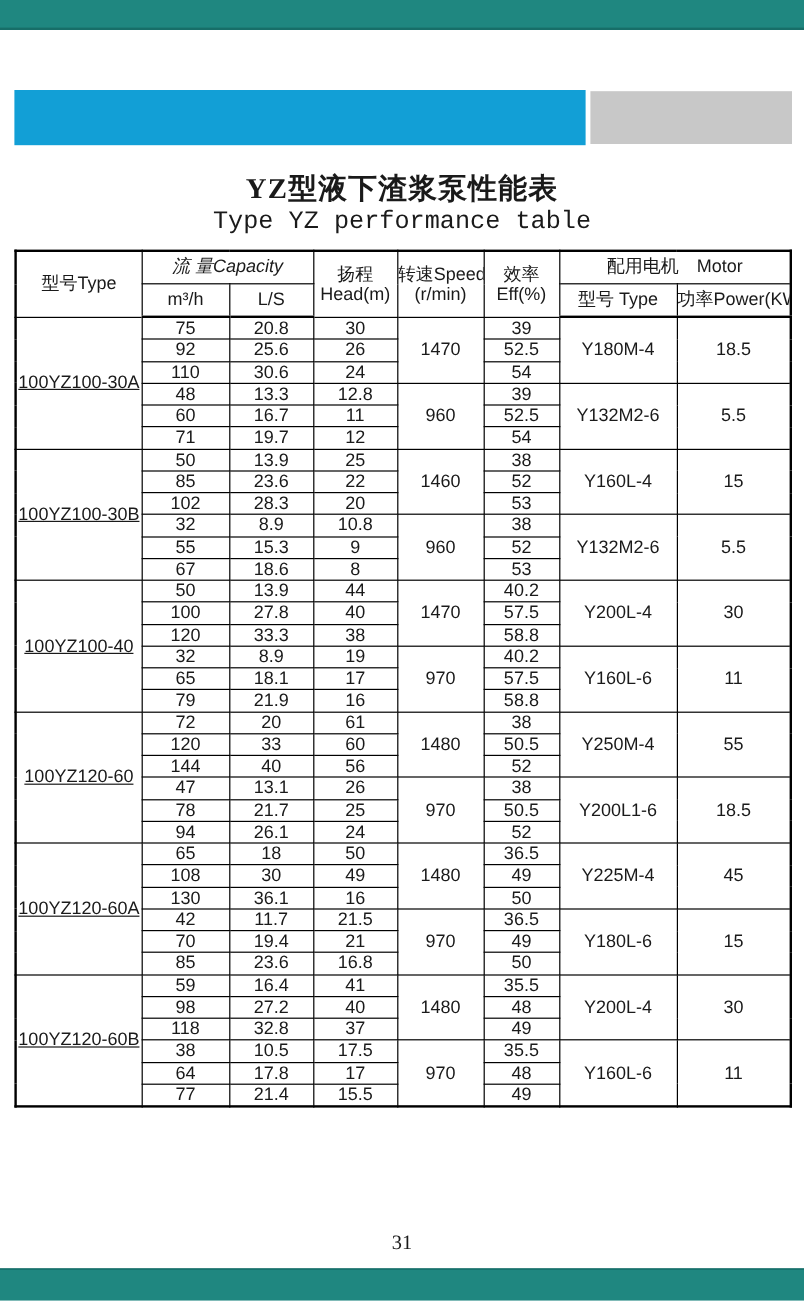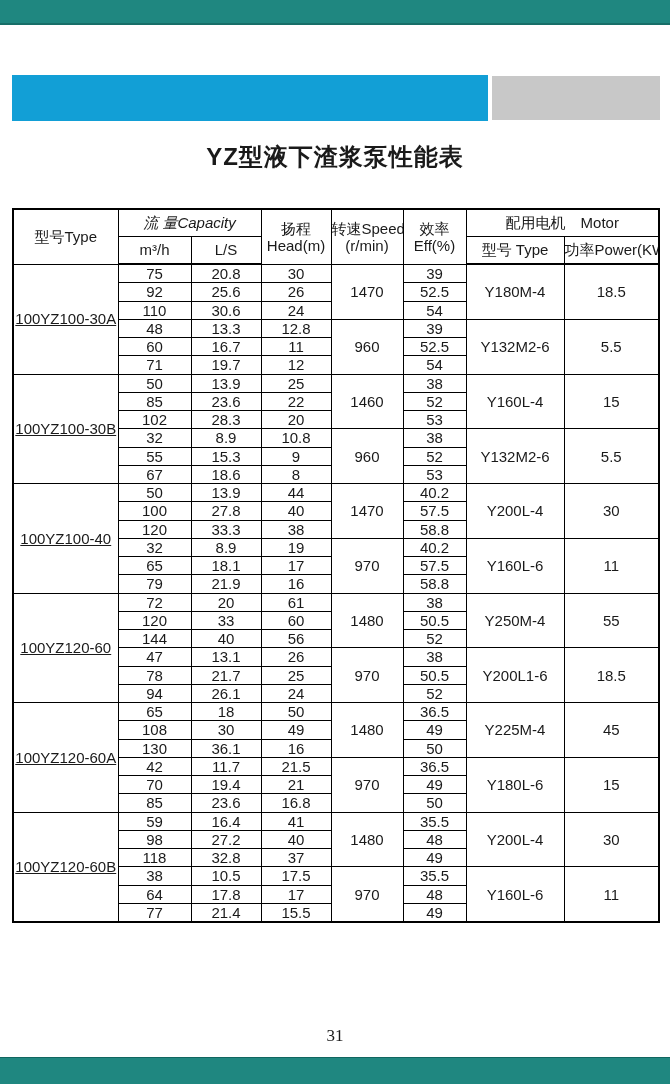--- a/index.html
+++ b/index.html
@@ -17,21 +17,21 @@
   }
   .bottom-bar{
     position:absolute;left:0;top:1057px;width:670px;height:27px;
     border-top:1px solid #116660;
   }
   .blue-bar{position:absolute;left:12px;top:75px;width:476px;height:46px;}
   .gray-bar{position:absolute;left:492px;top:76px;width:168px;height:44px;}
   .title-zh{
     position:absolute;left:0;top:141px;width:670px;
     text-align:center;
-    font-family:Liberation Sans, sans-serif;
+    font-family:Liberation Serif, serif;
     font-size:24px;font-weight:bold;letter-spacing:1px;
   }
   .title-en{
     position:absolute;left:0;top:174px;width:670px;
     text-align:center;
     font-family:"Liberation Mono","DejaVu Sans Mono",monospace;
     font-size:21px;font-weight:normal;
   }
   table.perf{
     position:absolute;left:12px;top:208px;
@@ -76,20 +76,21 @@
 </head>
 <body>
 
 <div class="page">
 
   <div class="top-bar" style="background: rgb(31, 135, 128);"></div>
   <div class="blue-bar" style="background: rgb(18, 159, 214);"></div>
   <div class="gray-bar" style="background: rgb(200, 200, 200);"></div>
 
   <div class="title-zh">YZ型液下渣浆泵性能表</div>
+  <div class="title-en">Type YZ performance table</div>
 
   <table class="perf">
     <colgroup>
       <col style="width:105px">
         <col style="width:73px">
         <col style="width:70px">
         <col style="width:70px">
       <col style="width:72px">
         <col style="width:63px">
         <col style="width:98px">

